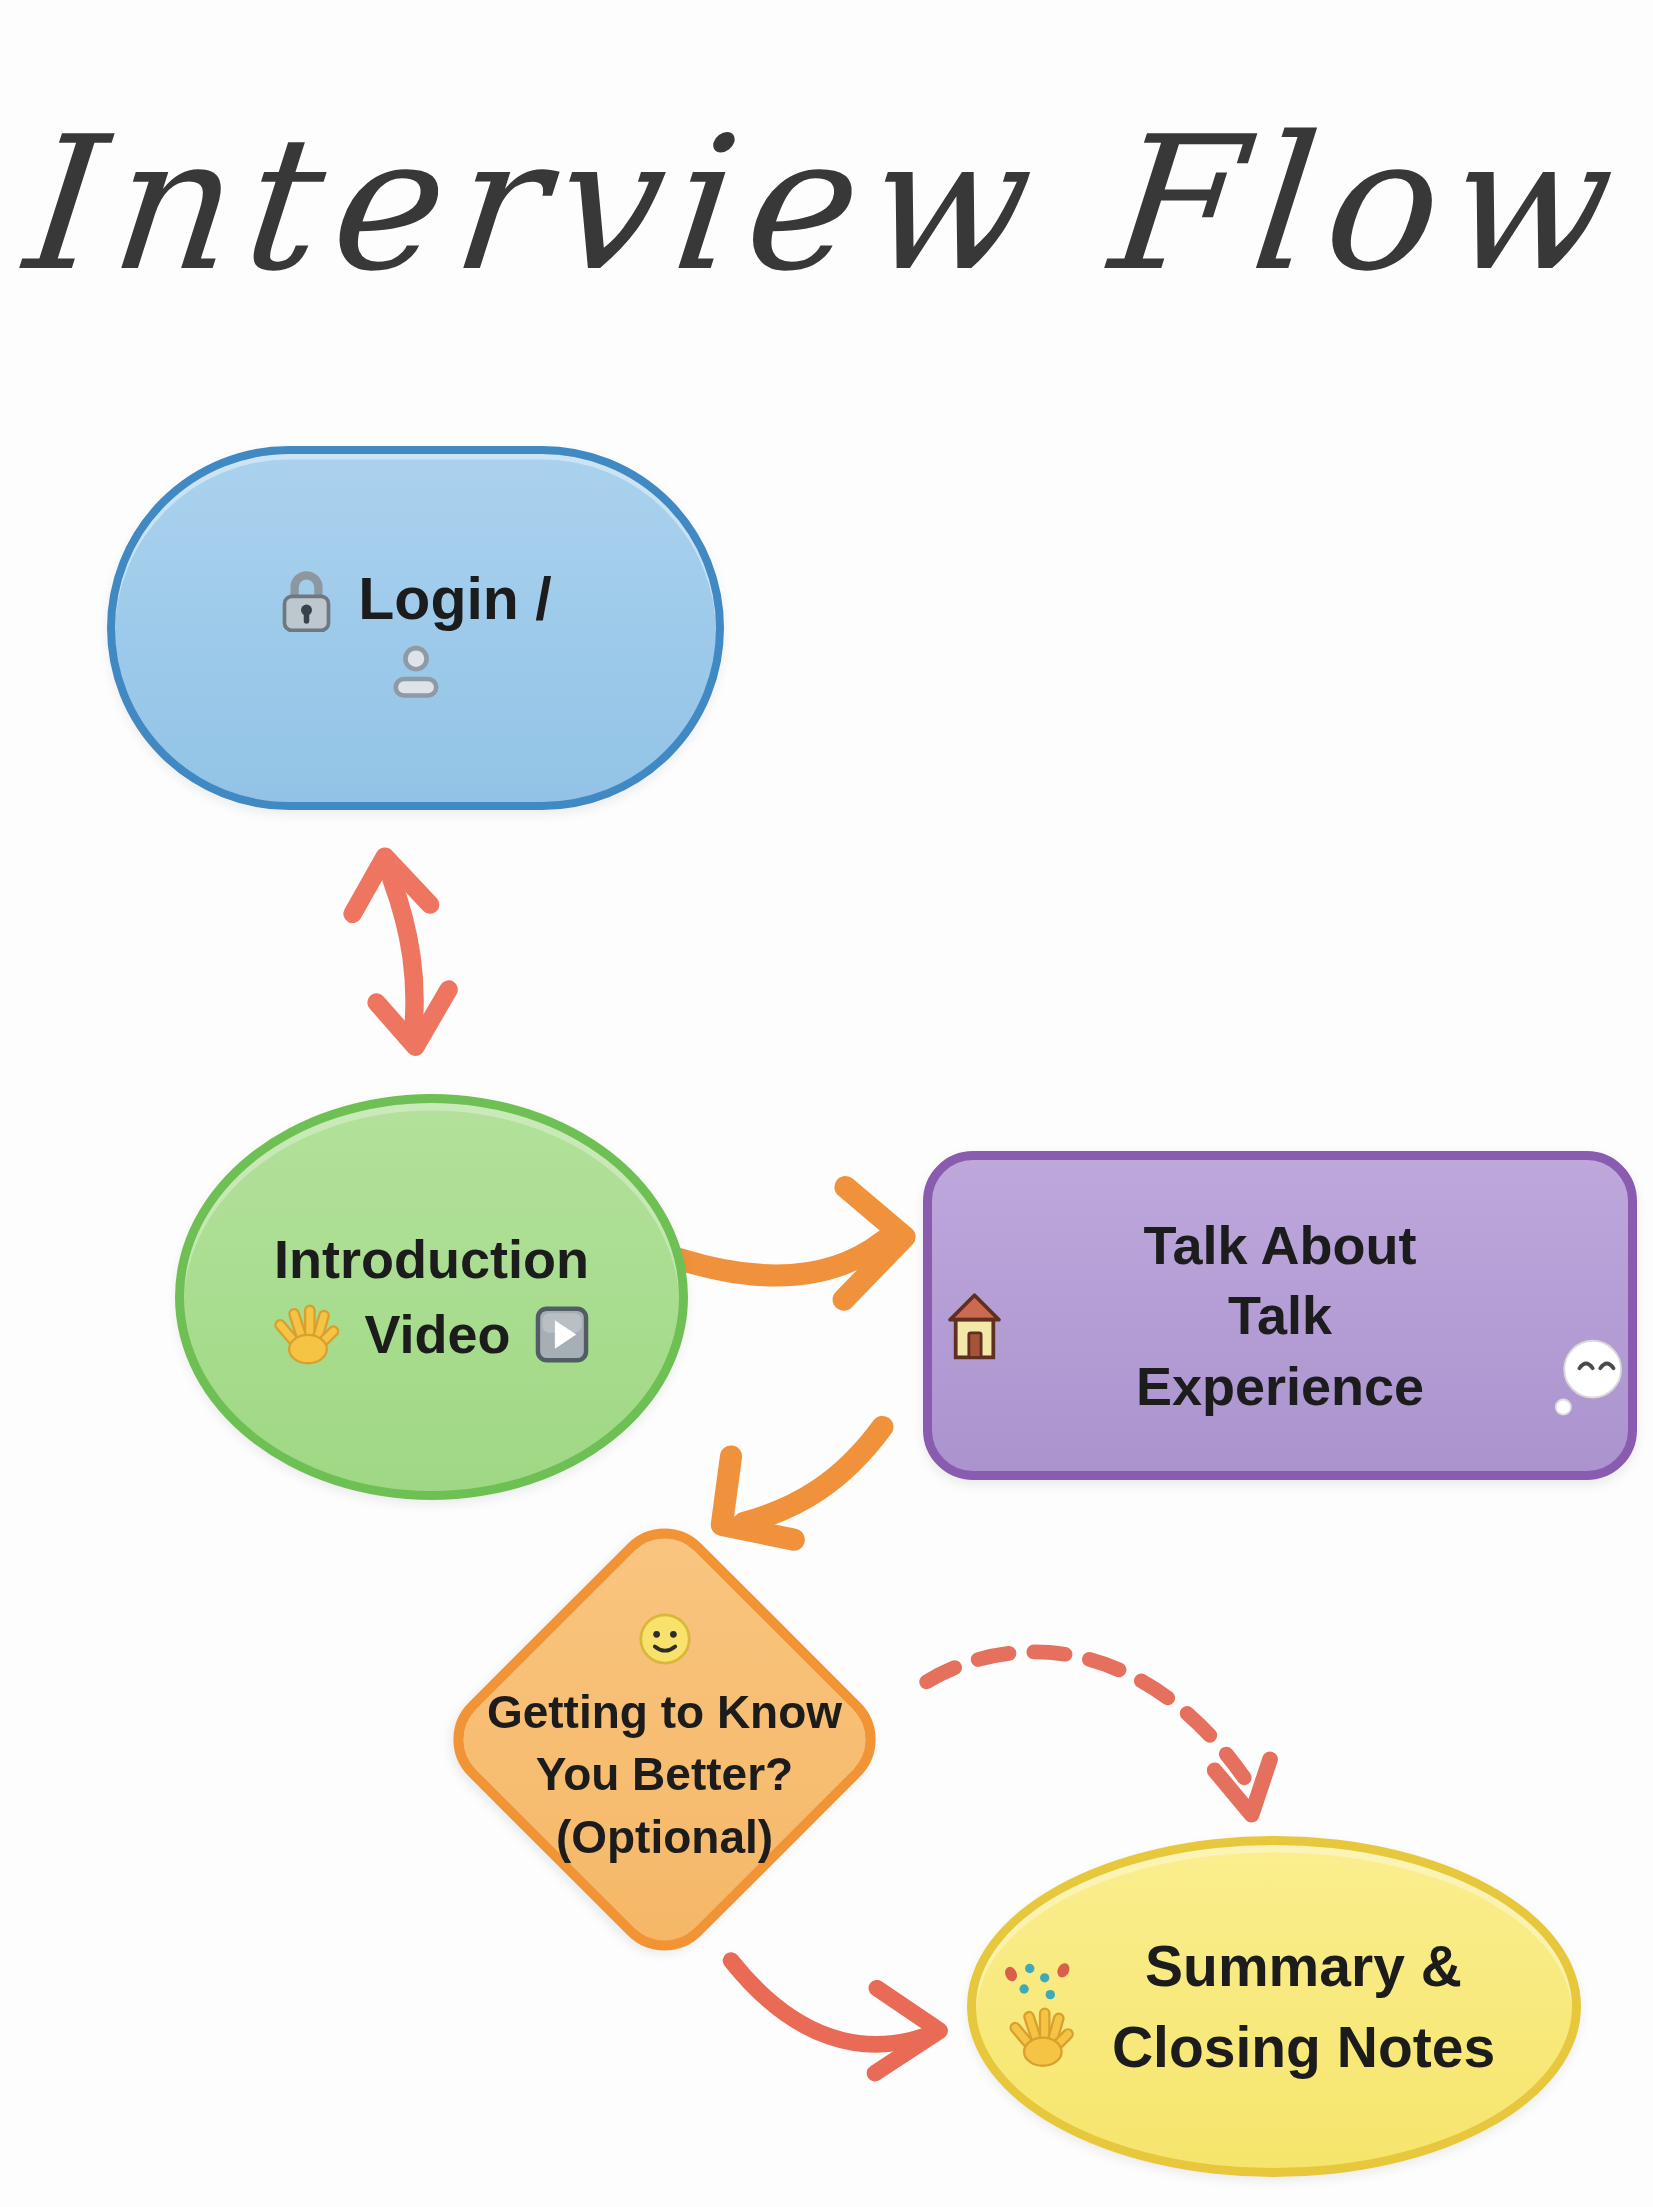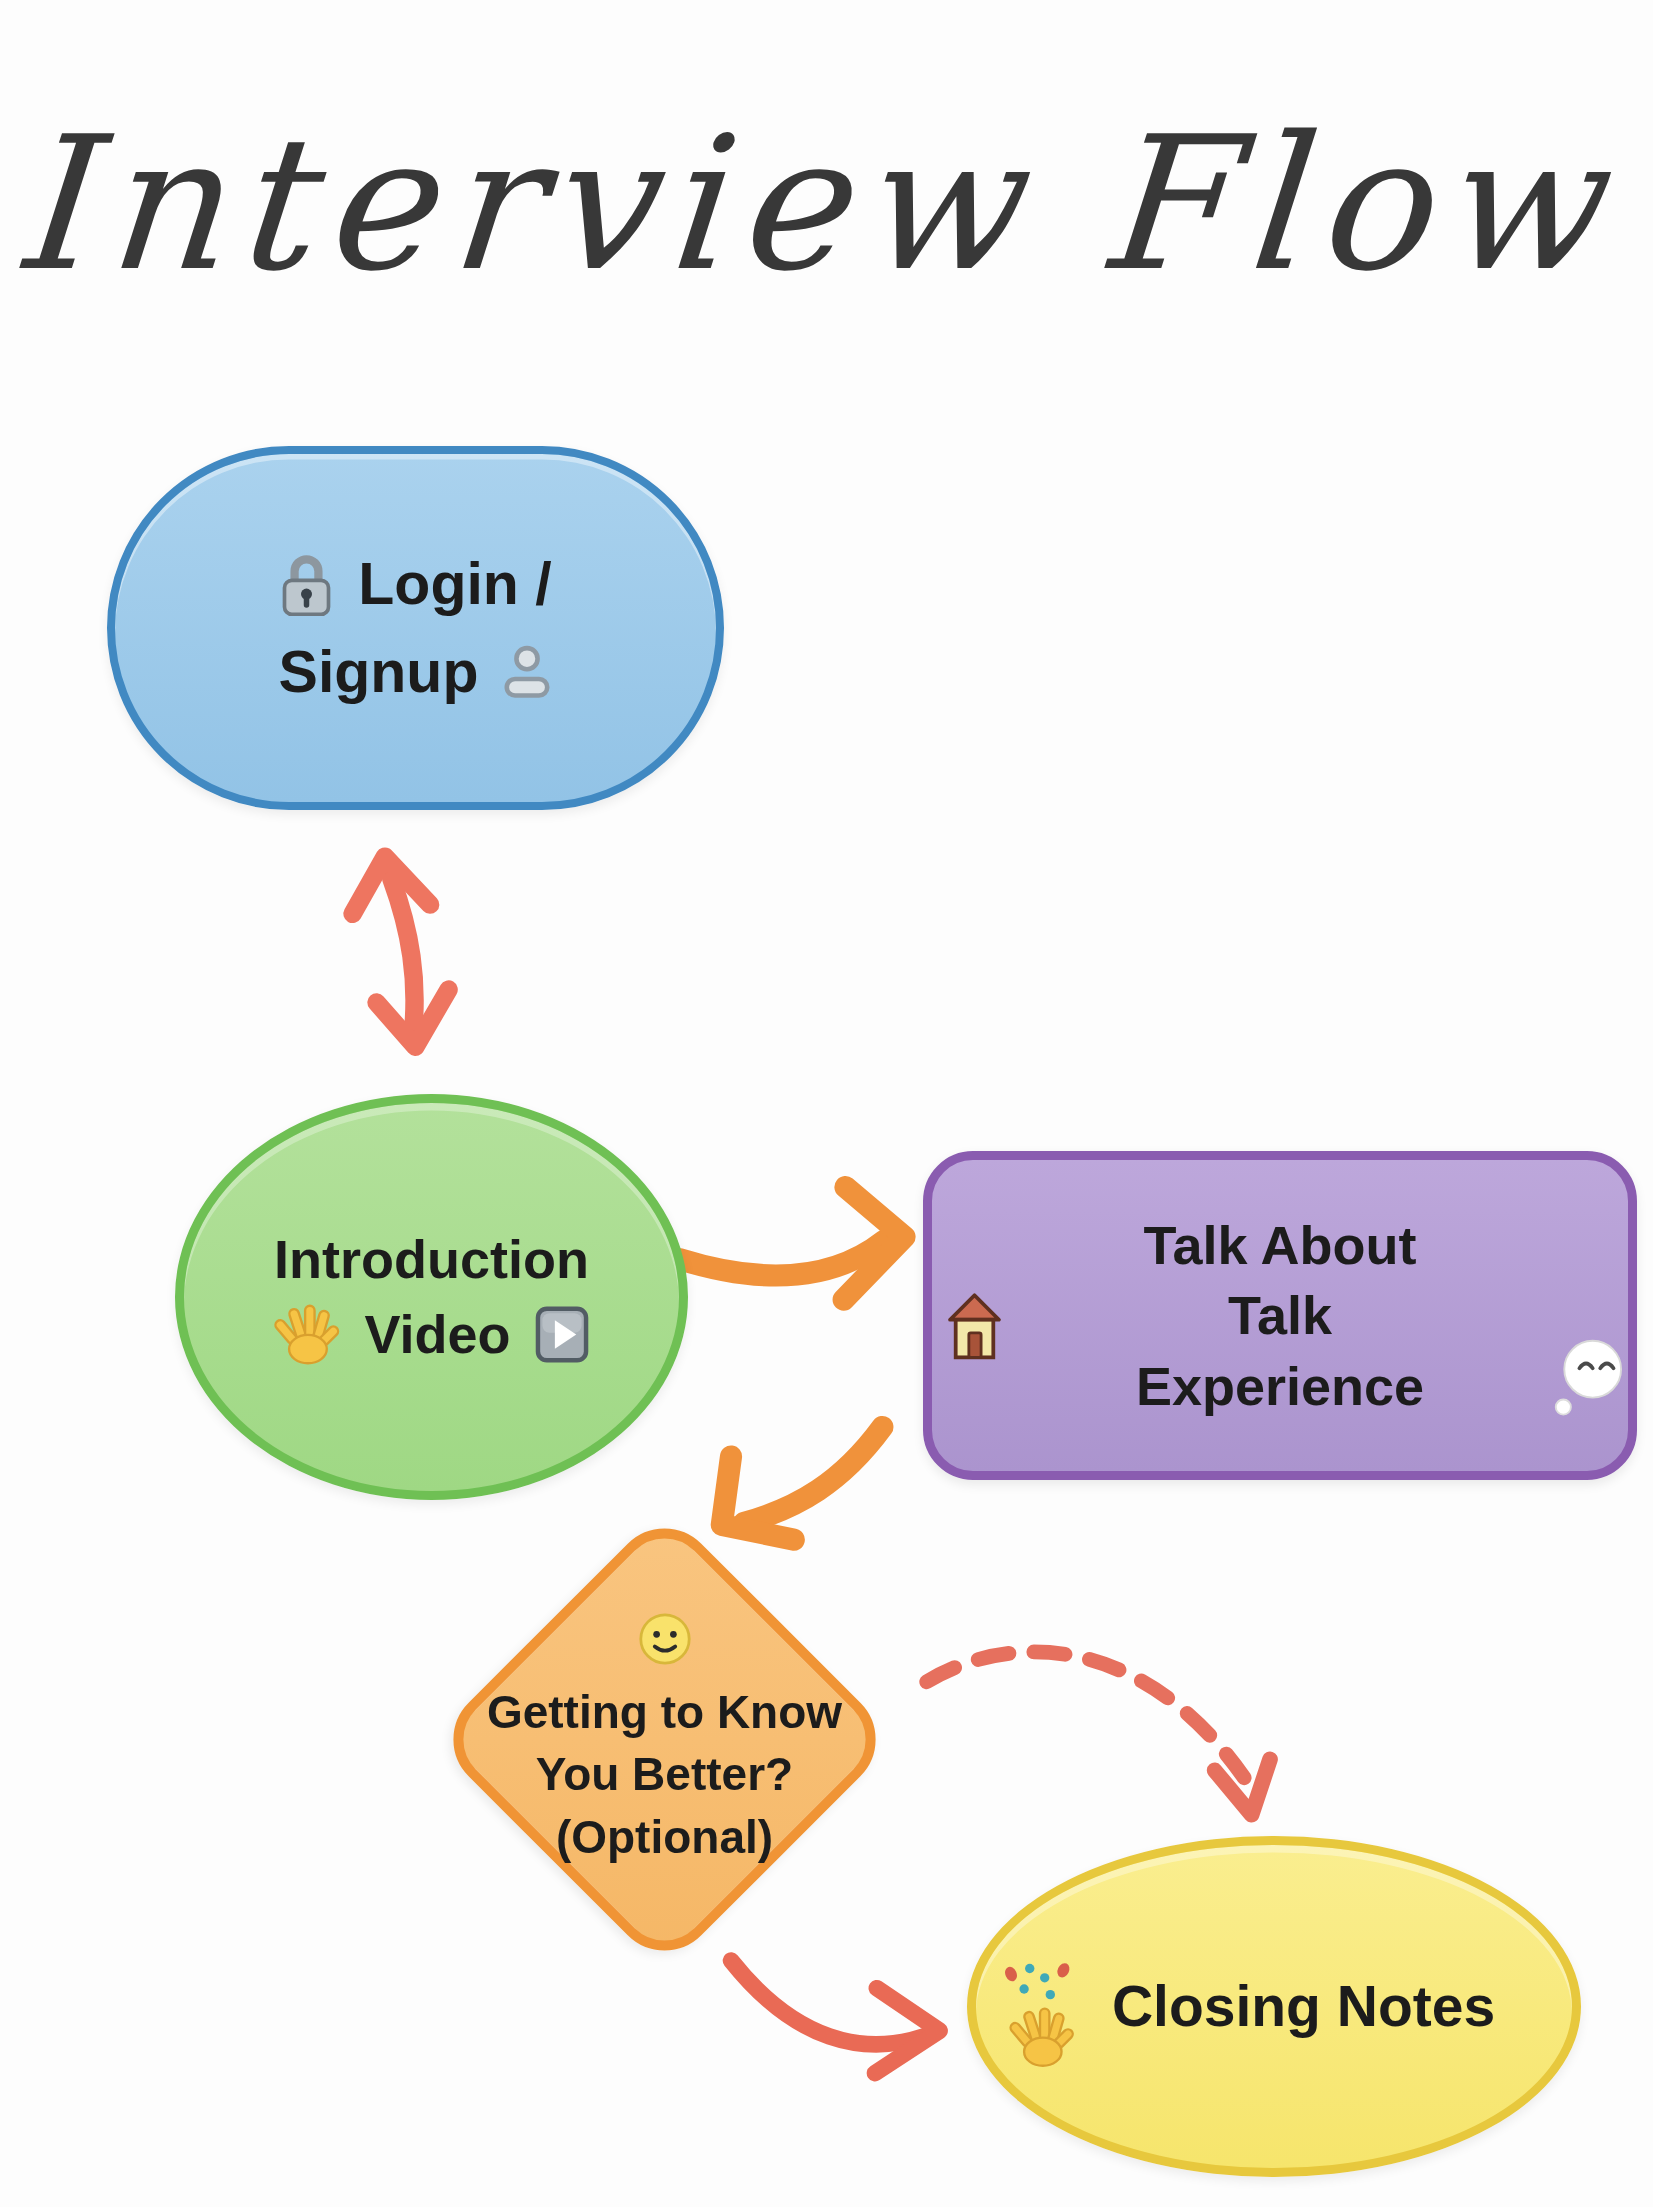--- a/index.html
+++ b/index.html
@@ -122,21 +122,20 @@
         <svg width="55" height="66" viewBox="0 0 60 72">
           <path d="M17 36 V22 a13 13 0 0 1 26 0 V36" fill="none" stroke="#8d979f" stroke-width="9" stroke-linecap="round"></path>
           <rect x="6" y="32" width="48" height="37" rx="8" fill="#bdc7ce" stroke="#6e7880" stroke-width="4"></rect>
           <circle cx="30" cy="47" r="6" fill="#39424a"></circle>
           <rect x="27" y="49" width="6" height="13" rx="3" fill="#39424a"></rect>
         </svg>
       </span>
       <span>Login /</span>
     </div>
     <div class="row">
-      <span>Signup</span>
       <span class="ic">
         <svg width="50" height="57" viewBox="0 0 54 62">
           <circle cx="27" cy="16" r="11.5" fill="#dde3e7" stroke="#8e9aa4" stroke-width="5"></circle>
           <rect x="5" y="38" width="44" height="18" rx="9" fill="#dde3e7" stroke="#8e9aa4" stroke-width="5"></rect>
         </svg>
       </span>
     </div>
   </div>
 
   <div class="node ellipse-green">
@@ -223,18 +222,21 @@
           <rect x="8" y="18" width="10" height="30" rx="5" transform="rotate(-40 13 33)"></rect>
           <rect x="20" y="8" width="10" height="34" rx="5" transform="rotate(-18 25 25)"></rect>
           <rect x="33" y="5" width="10" height="36" rx="5"></rect>
           <rect x="45" y="10" width="10" height="32" rx="5" transform="rotate(16 50 26)"></rect>
           <rect x="53" y="25" width="10" height="24" rx="5" transform="rotate(45 58 37)"></rect>
           <ellipse cx="36" cy="51" rx="20" ry="15"></ellipse>
         </g>
       </svg>
     </span>
     <div class="row">
+        <span>Summary &amp;</span>
+      </div>
+    <div class="row">
         <span>Closing Notes</span>
       </div>
   </div>
 
 </div>
 
 
 </body></html>

